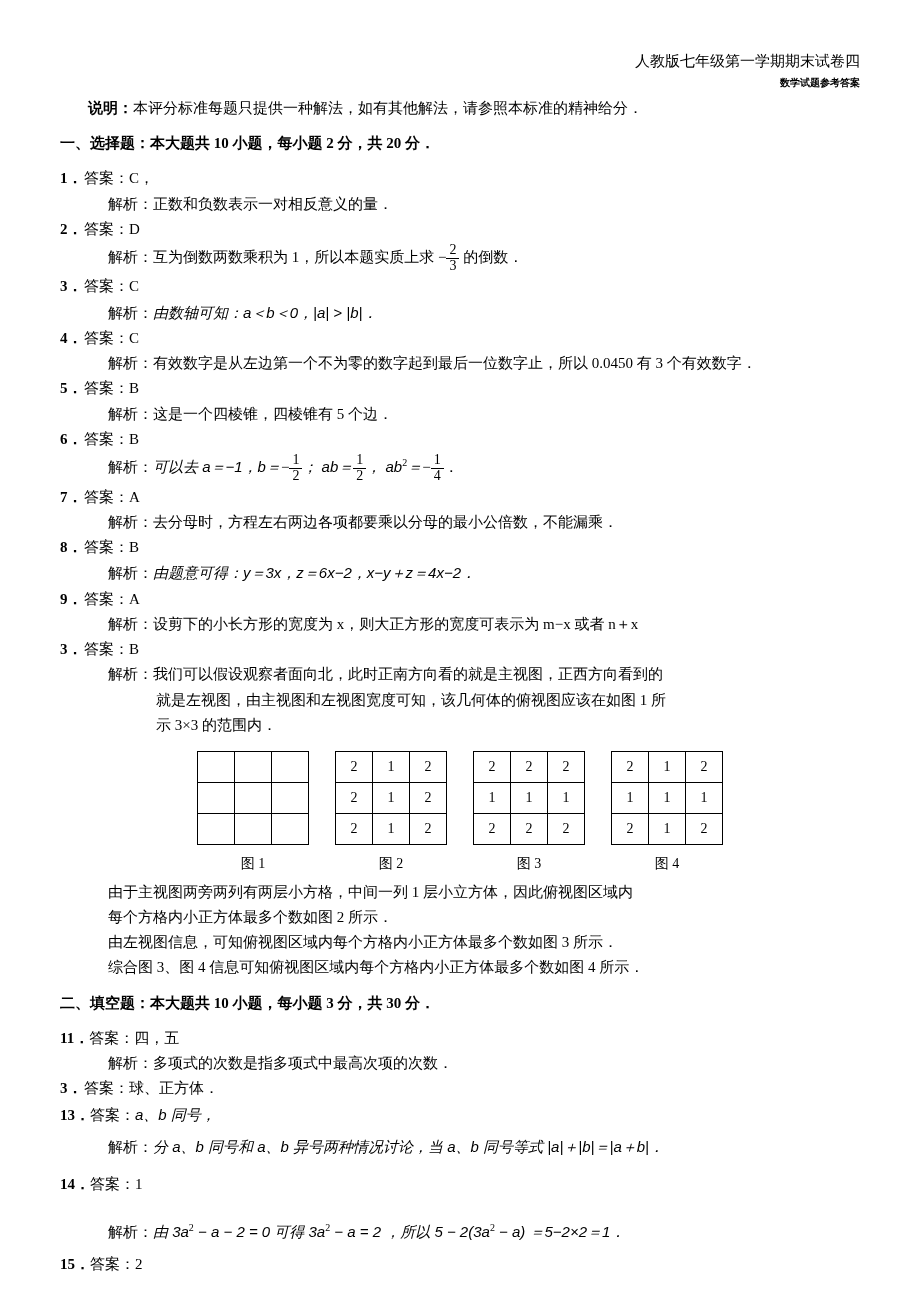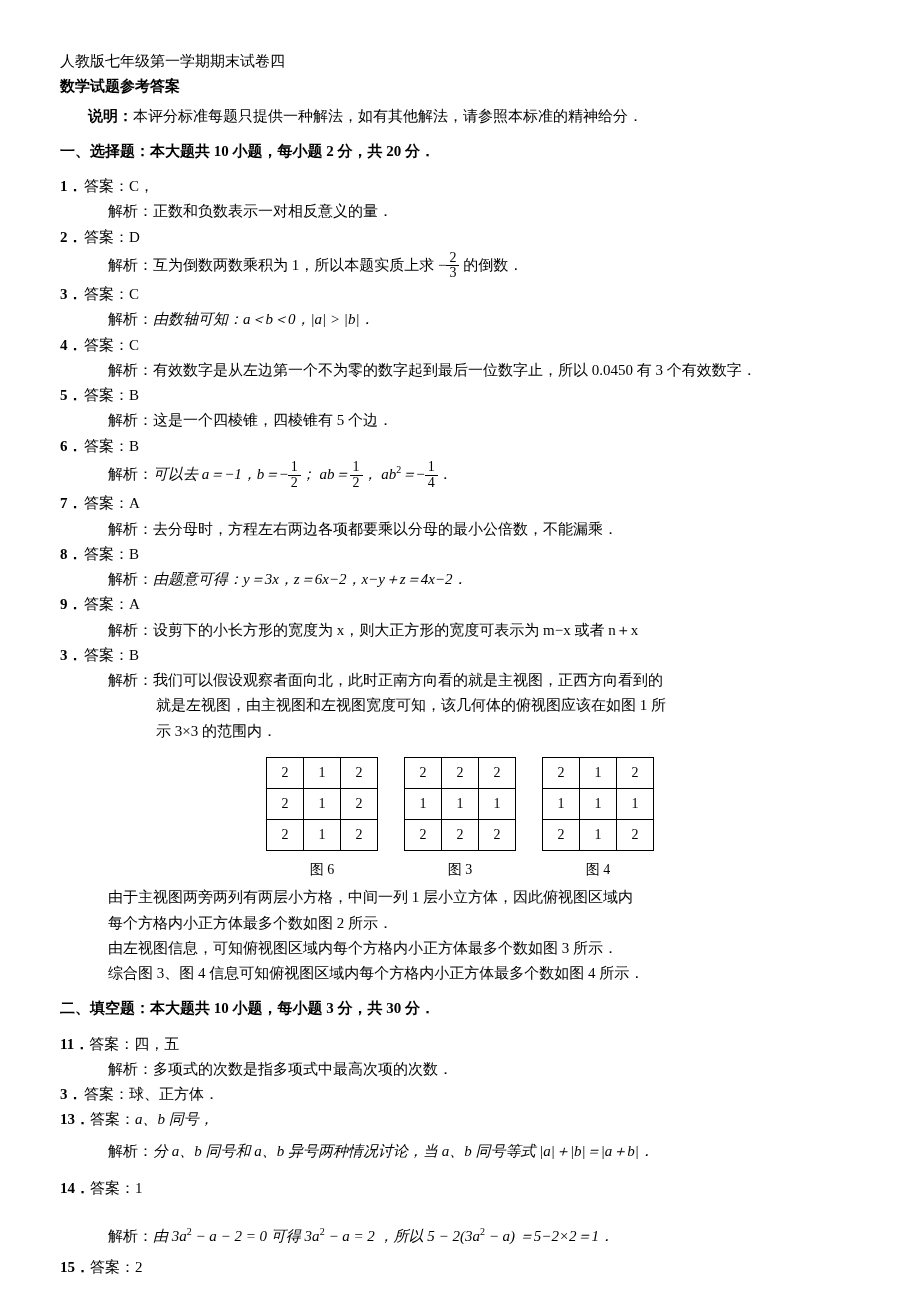--- a/index.html
+++ b/index.html
@@ -6,34 +6,34 @@
     font-family: "SimSun", "宋体", serif;
     font-size: 15px;
     line-height: 1.55;
     color: #000;
     background: #fff;
     width: 920px;
     margin: 0 auto;
     padding: 50px 60px 40px 60px;
     box-sizing: border-box;
   }
-  .center { text-align: left; }
+  .center { text-align: right; }
   .bold { font-weight: bold; }
   .title { font-size: 15px; margin-bottom: 2px; }
-  .subtitle { font-size: 15px; font-weight: bold; margin-bottom: 6px; }
+  .subtitle { font-size: 10px; font-weight: bold; margin-bottom: 6px; }
   .note { margin-bottom: 4px; margin-left: 28px; }
   .section-h { font-weight: bold; margin: 12px 0; }
   .item { margin: 2px 0 2px 0; }
   .num { display: inline-block; min-width: 24px; font-weight: bold; }
   .indent { margin-left: 48px; }
   .indent2 { margin-left: 96px; }
   .frac { display: inline-block; vertical-align: middle; text-align: center; line-height: 1.05; font-family: serif; }
   .frac .n { display: block; border-bottom: 1px solid #000; padding: 0 3px; font-size: 14px; }
   .frac .d { display: block; padding: 0 3px; font-size: 14px; }
-  .math { font-style: italic; font-family: Liberation Serif, serif; }
+  .math { font-style: italic; font-family: Liberation Sans, sans-serif; }
   sup { font-size: 10px; vertical-align: super; font-style: normal; }
   .tables-row { display: flex; gap: 26px; justify-content: center; margin: 14px 0 6px 0; align-items: flex-start; }
   .tbl-wrap { text-align: center; }
   .mini { border-collapse: collapse; }
   .mini td { border: 1px solid #000; width: 34px; height: 28px; text-align: center; font-size: 14px; }
   .cap { margin-top: 8px; font-size: 14px; }
 </style>
 </head>
 <body>
 
@@ -118,37 +118,59 @@
   <span>解析：</span><span>我们可以假设观察者面向北，此时正南方向看的就是主视图，正西方向看到的</span>
 </div>
 <div class="item indent2">就是左视图，由主视图和左视图宽度可知，该几何体的俯视图应该在如图 1 所</div>
 <div class="item indent2">示 3×3 的范围内．</div>
 
 <div class="tables-row">
   <div class="tbl-wrap">
     <table class="mini">
       <tbody>
           <tr>
-            <td>2</td>
-            <td>1</td>
-            <td>2</td>
-          </tr>
-      <tr>
-            <td>2</td>
-            <td>1</td>
-            <td>2</td>
-          </tr>
-      <tr>
-            <td>2</td>
-            <td>1</td>
-            <td>2</td>
-          </tr>
-    </tbody>
-      </table>
-    <div class="cap">图 6</div>
+            <td></td>
+            <td></td>
+            <td></td>
+          </tr>
+      <tr>
+            <td></td>
+            <td></td>
+            <td></td>
+          </tr>
+      <tr>
+            <td></td>
+            <td></td>
+            <td></td>
+          </tr>
+    </tbody>
+      </table>
+    <div class="cap">图 1</div>
+  </div>
+  <div class="tbl-wrap">
+    <table class="mini">
+      <tbody>
+          <tr>
+            <td>2</td>
+            <td>1</td>
+            <td>2</td>
+          </tr>
+      <tr>
+            <td>2</td>
+            <td>1</td>
+            <td>2</td>
+          </tr>
+      <tr>
+            <td>2</td>
+            <td>1</td>
+            <td>2</td>
+          </tr>
+    </tbody>
+      </table>
+    <div class="cap">图 2</div>
   </div>
   <div class="tbl-wrap">
     <table class="mini">
       <tbody>
           <tr>
             <td>2</td>
             <td>2</td>
             <td>2</td>
           </tr>
       <tr>

